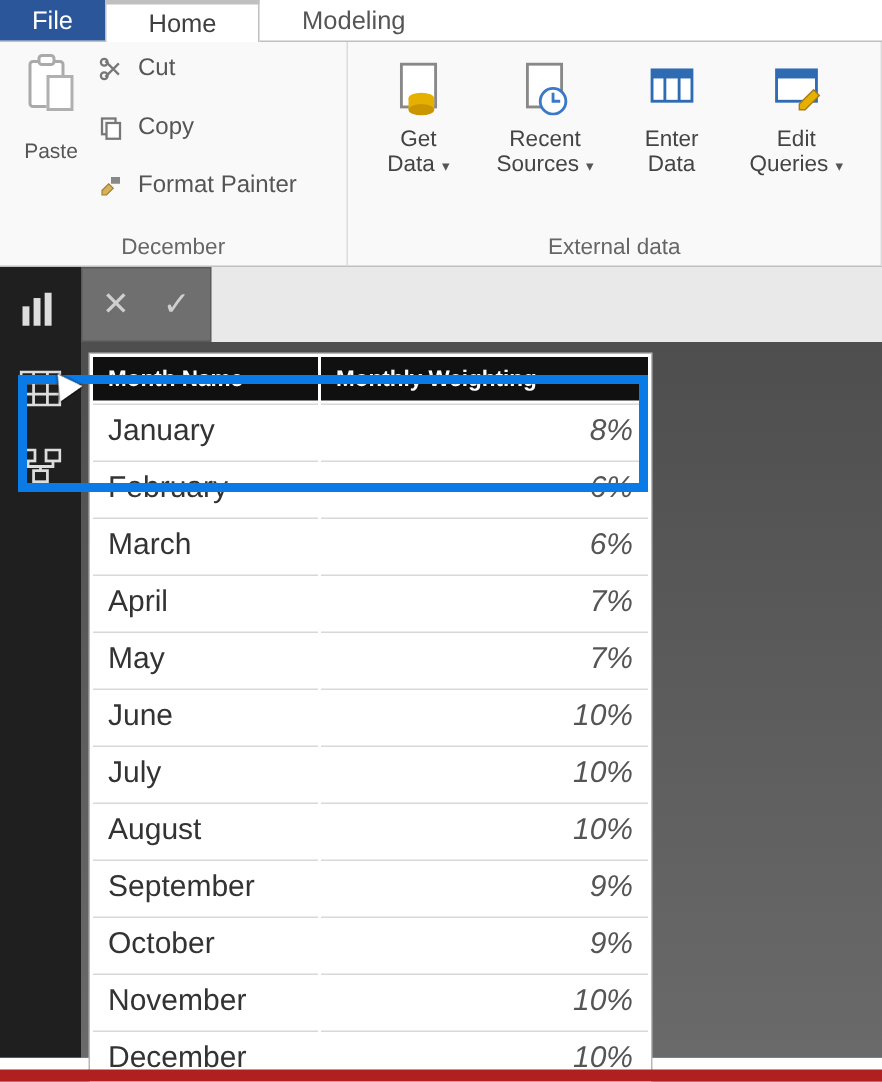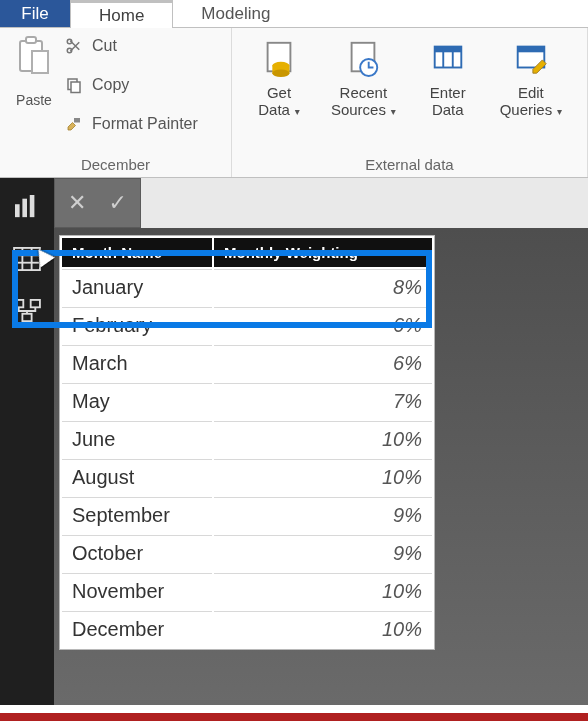--- a/index.html
+++ b/index.html
@@ -345,25 +345,33 @@
           </tr>
           <tr>
             <td class="col-month">February</td>
             <td class="col-val val">6%</td>
           </tr>
           <tr>
             <td class="col-month">March</td>
             <td class="col-val val">6%</td>
           </tr>
           <tr>
+            <td class="col-month">April</td>
+            <td class="col-val val">7%</td>
+          </tr>
+          <tr>
             <td class="col-month">May</td>
             <td class="col-val val">7%</td>
           </tr>
           <tr>
             <td class="col-month">June</td>
+            <td class="col-val val">10%</td>
+          </tr>
+          <tr>
+            <td class="col-month">July</td>
             <td class="col-val val">10%</td>
           </tr>
           <tr>
             <td class="col-month">August</td>
             <td class="col-val val">10%</td>
           </tr>
           <tr>
             <td class="col-month">September</td>
             <td class="col-val val">9%</td>
           </tr>

